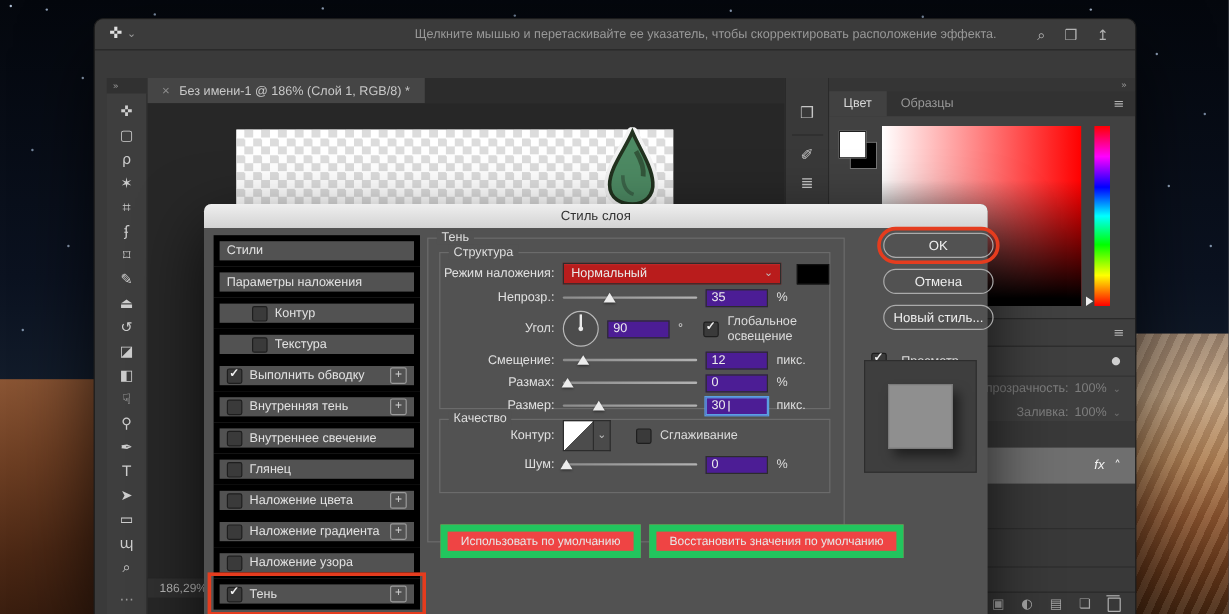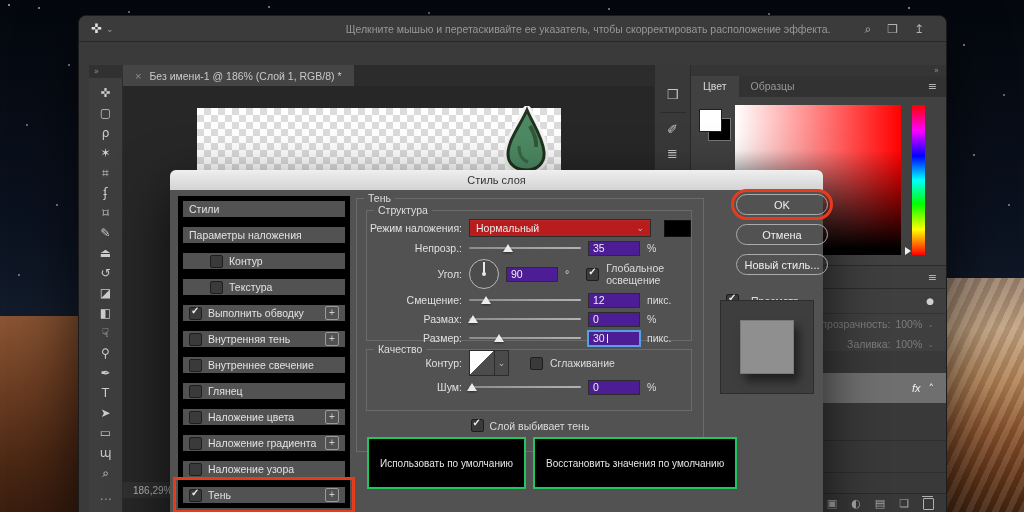--- a/index.html
+++ b/index.html
@@ -125,21 +125,21 @@
   .dial::after{content:"";position:absolute;left:13px;top:2px;width:2px;height:12px;background:#e9e9e9}
   .dial::before{content:"";position:absolute;left:12px;top:12px;width:4px;height:4px;border-radius:50%;background:#e9e9e9}
   .cb{width:11px;height:11px;background:#3a3a3a;border:1px solid #1e1e1e;border-radius:2px;position:relative;flex:none;display:inline-block;vertical-align:-2px}
   .cb.on::after{content:"✓";position:absolute;left:1px;top:-3px;color:#f2f2f2;font-size:10px;font-weight:bold}
   .contour-combo{display:flex;align-items:center;flex:none}
   .contour-thumb{width:24px;height:24px;border:1px solid #2c2c2c;background:linear-gradient(to bottom right,#fff 0 50%,#4c4c4c 50%)}
   .contour-dd{width:13px;height:24px;border:1px solid #2c2c2c;border-left:none;background:#4a4a4a;color:#bdbdbd;
       font-size:9px;display:flex;align-items:center;justify-content:center}
   .knockout-row{position:absolute;left:0;top:220px;width:346px;display:flex;justify-content:center;align-items:center;gap:6px}
   .defaults-row{position:absolute;left:10px;top:238px;width:336px;display:flex;gap:7px}
-  .def-btn{border:2px solid #22c55e;background:#000000;height:16px;display:flex;align-items:center;padding:16px 11px;color:#e6e6e6;font-size:10px;white-space:nowrap}
+  .def-btn{border:6px solid #22c55e;background:#ef4444;height:16px;display:flex;align-items:center;padding:0 11px;color:#e6e6e6;font-size:10px;white-space:nowrap}
 
   .dlg-right{position:absolute;left:546px;top:24px;width:100px}
   .pill{position:absolute;left:20px;width:92px;height:21px;border:1px solid #ababab;border-radius:11px;
         display:flex;align-items:center;justify-content:center;color:#eeeeee;font-size:11px;box-sizing:border-box}
   .preview-row{position:absolute;left:10px;top:100px;display:flex;align-items:flex-end;gap:12px}
   .preview-box{position:absolute;left:4px;top:106px;width:92px;height:92px;background:#3e3e3e;border:1px solid #2d2d2d;
         display:flex;align-items:center;justify-content:center}
   .preview-square{width:52px;height:52px;background:#8f8f8f;border:1px solid #7a7a7a;box-shadow:5px 7px 9px rgba(0,0,0,.5)}
 </style>
 </head>
@@ -414,24 +414,20 @@
             <span class="lbl">Шум:</span>
             <span class="slider">
               <span class="track"></span>
               <span class="thumb" style="left: 3%;"></span>
             </span>
             <span class="val">0</span>
             <span>%</span>
           </div>
         </div>
 
-        <div class="knockout-row">
-          <span class="cb on"></span>
-          <span>Слой выбивает тень</span>
-        </div>
         <div class="defaults-row">
           <span class="def-btn">Использовать по умолчанию</span>
           <span class="def-btn">Восстановить значения по умолчанию</span>
         </div>
       </div>
     </div>
 
     <div class="dlg-right">
       <span class="pill red-outline" style="top:0">OK</span>
       <span class="pill" style="top:30px">Отмена</span>

